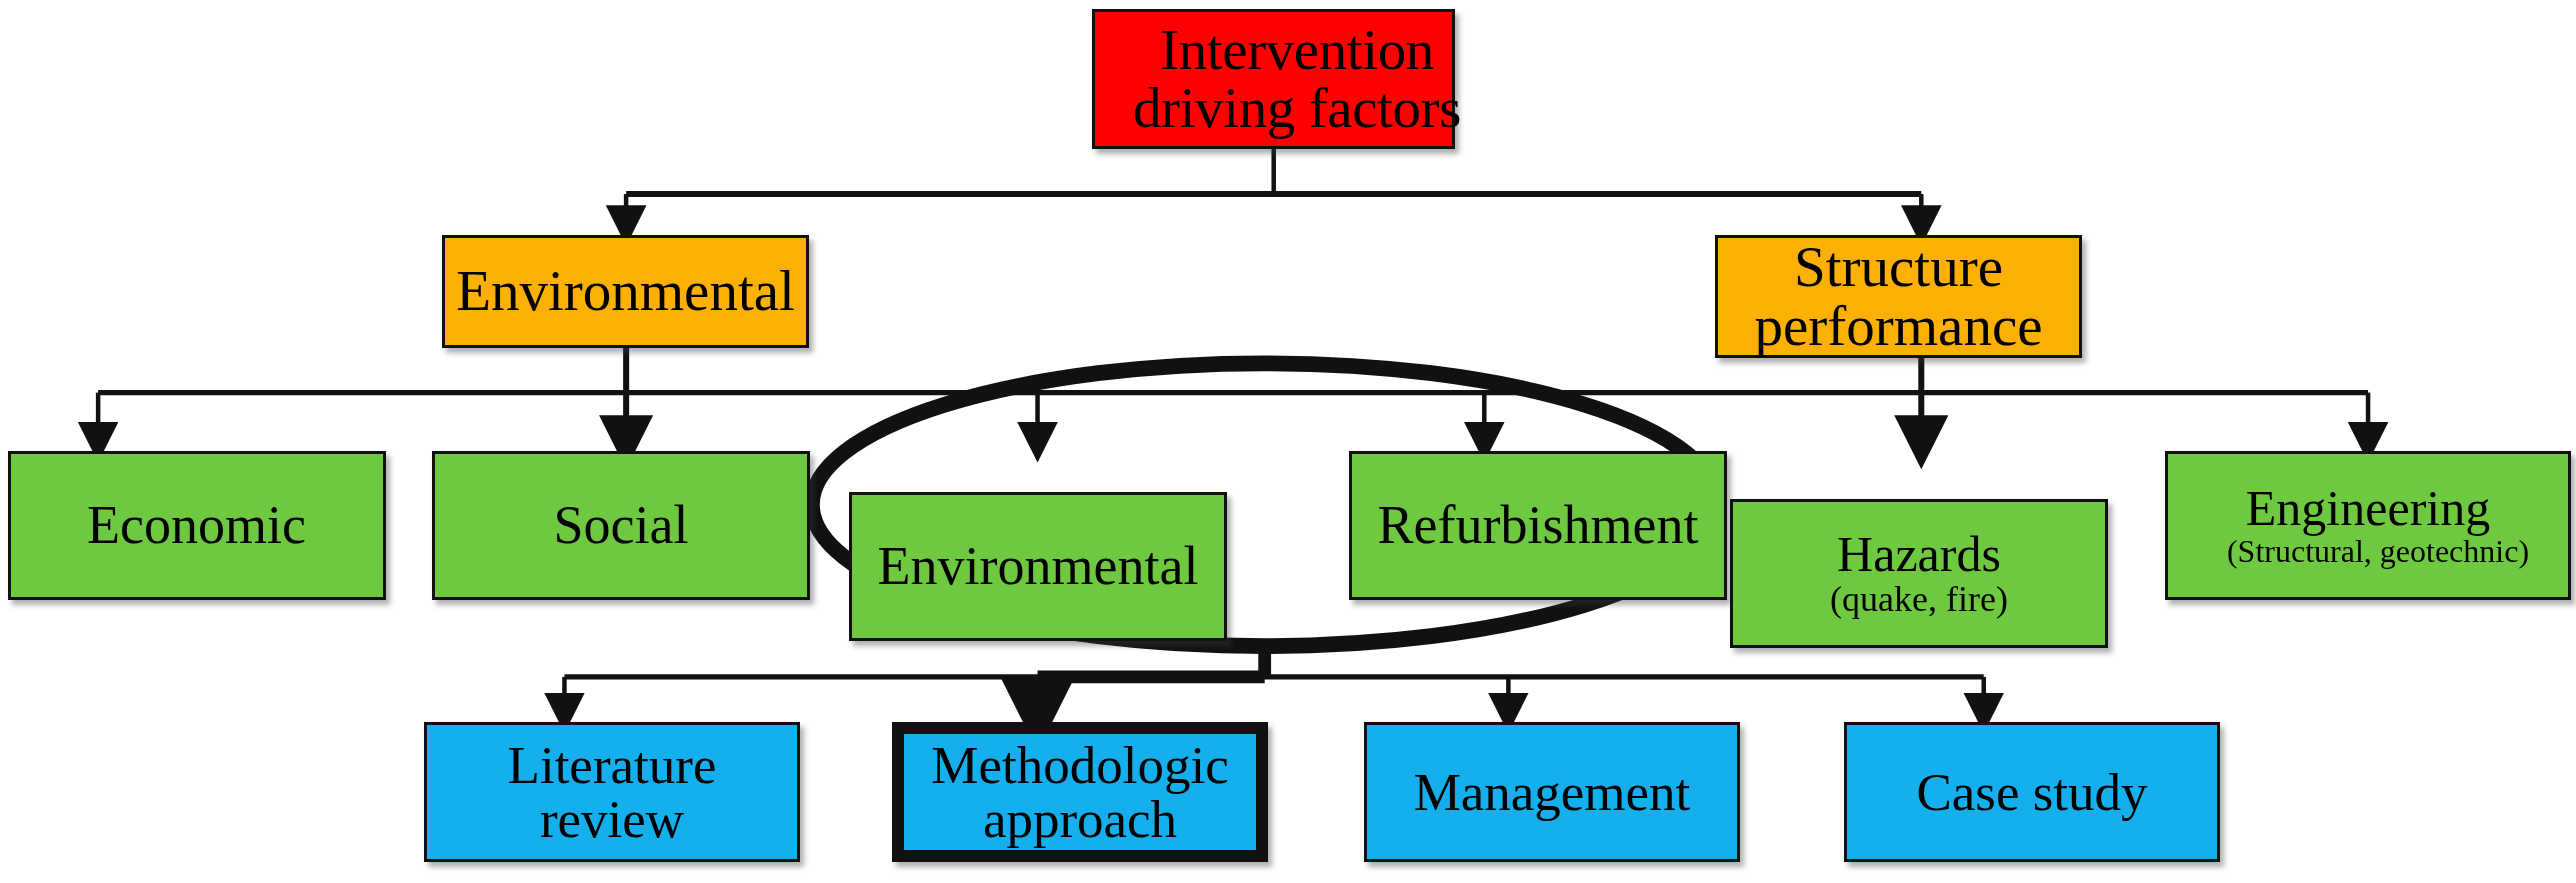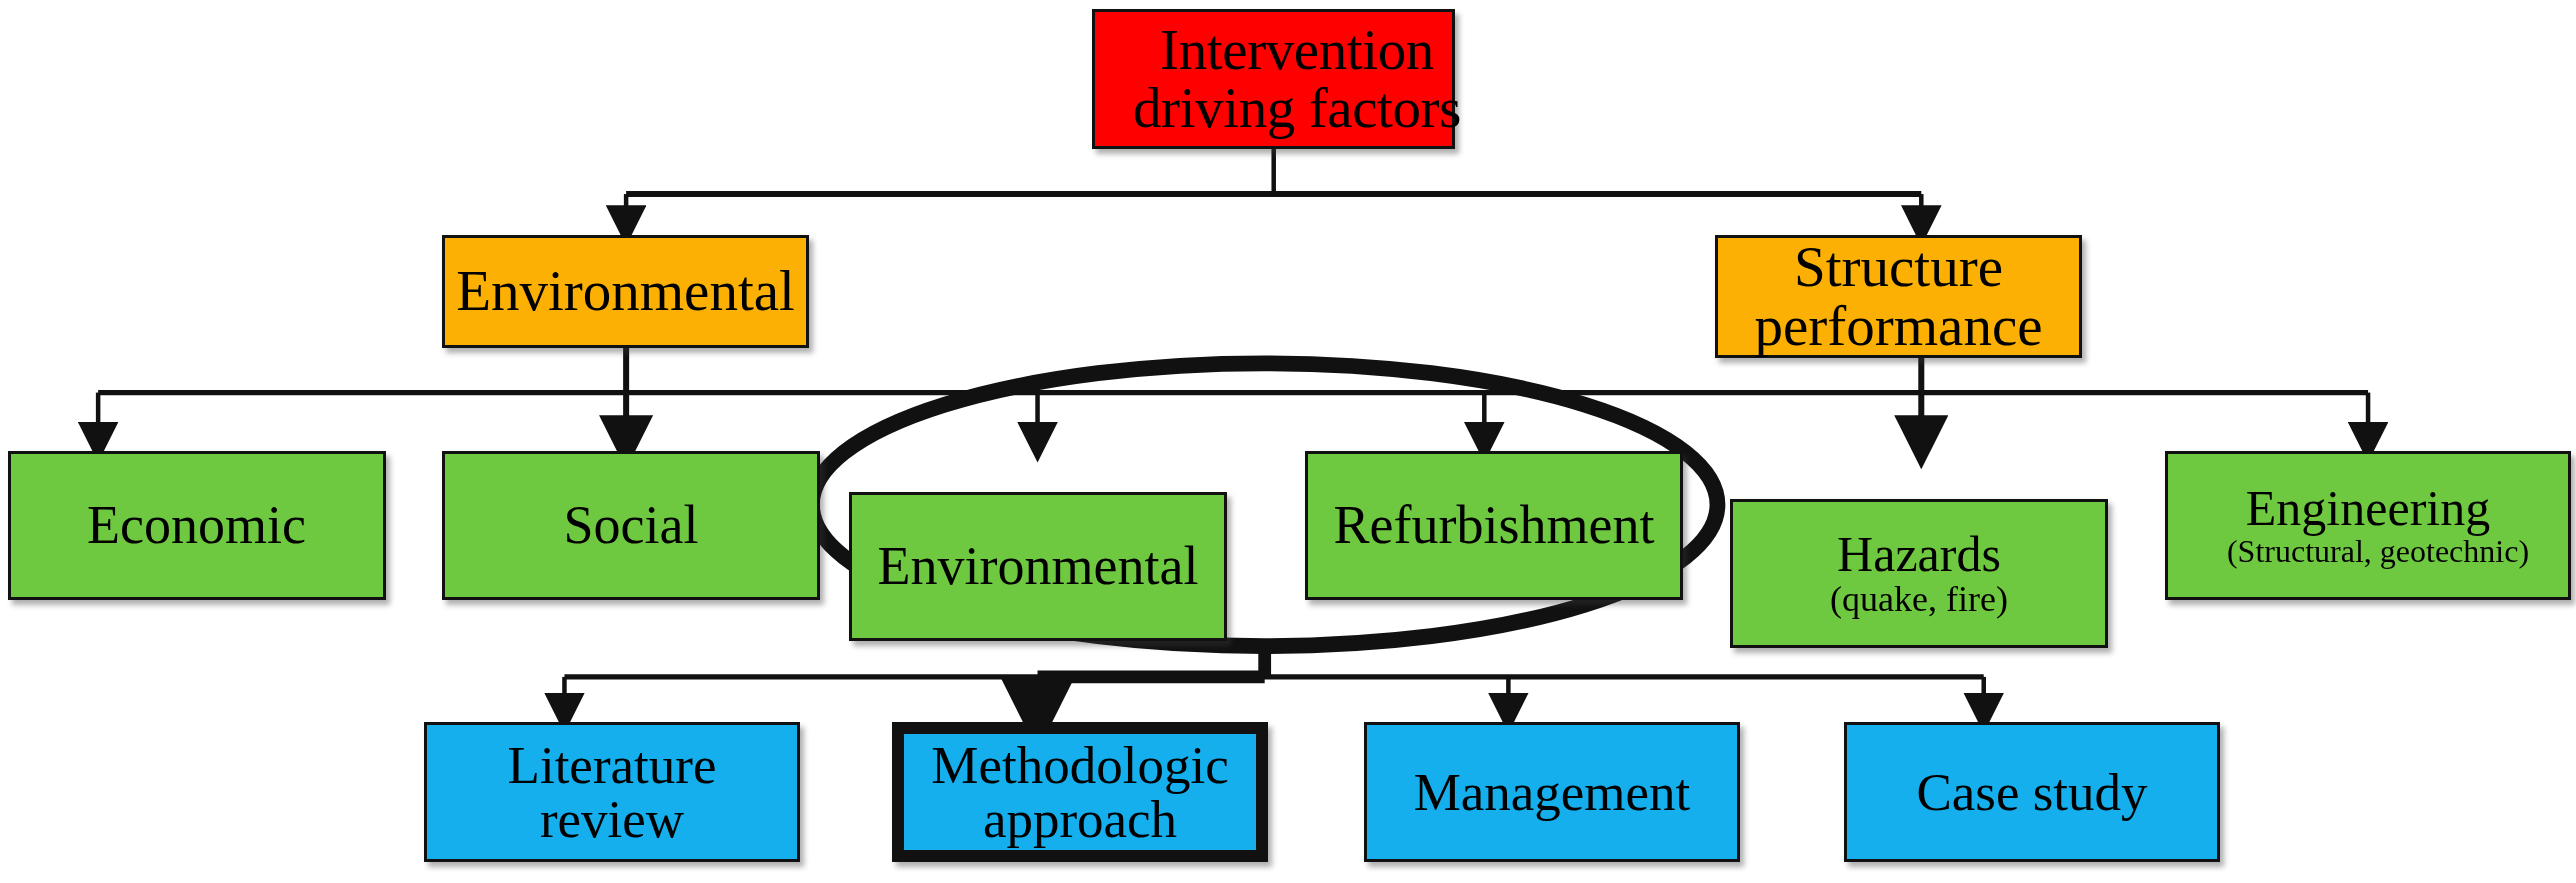--- a/index.html
+++ b/index.html
@@ -58,23 +58,23 @@
   .n-structperf { left: 1715px; top: 235px; width: 367px; height: 123px; }
 
   
   .n-green {
     background: #6FC940;
     top: 451px;
     height: 149px;
     font-size: 54px;
   }
   .g1 { left: 7.5px;   width: 378px; }
-  .g2 { left: 442px;  width: 378px; }
+  .g2 { left: 432px;  width: 378px; }
   .g3 { left: 849px; width: 378px; margin-top: 41px; }
-  .g4 { left: 1305px; width: 378px; }
+  .g4 { left: 1349px; width: 378px; }
   .g5 { left: 1730px; width: 378px; font-size: 50px; margin-top: 48px; }
   .g6 { left: 2165px; width: 406px; font-size: 50px; }
   .n-green .sub {
     display: block;
     font-size: 36px;
     white-space: nowrap;
     margin-top: 1.5px;
   }
   .g6 .sub { font-size: 32px; margin-left: 20px; }
 

